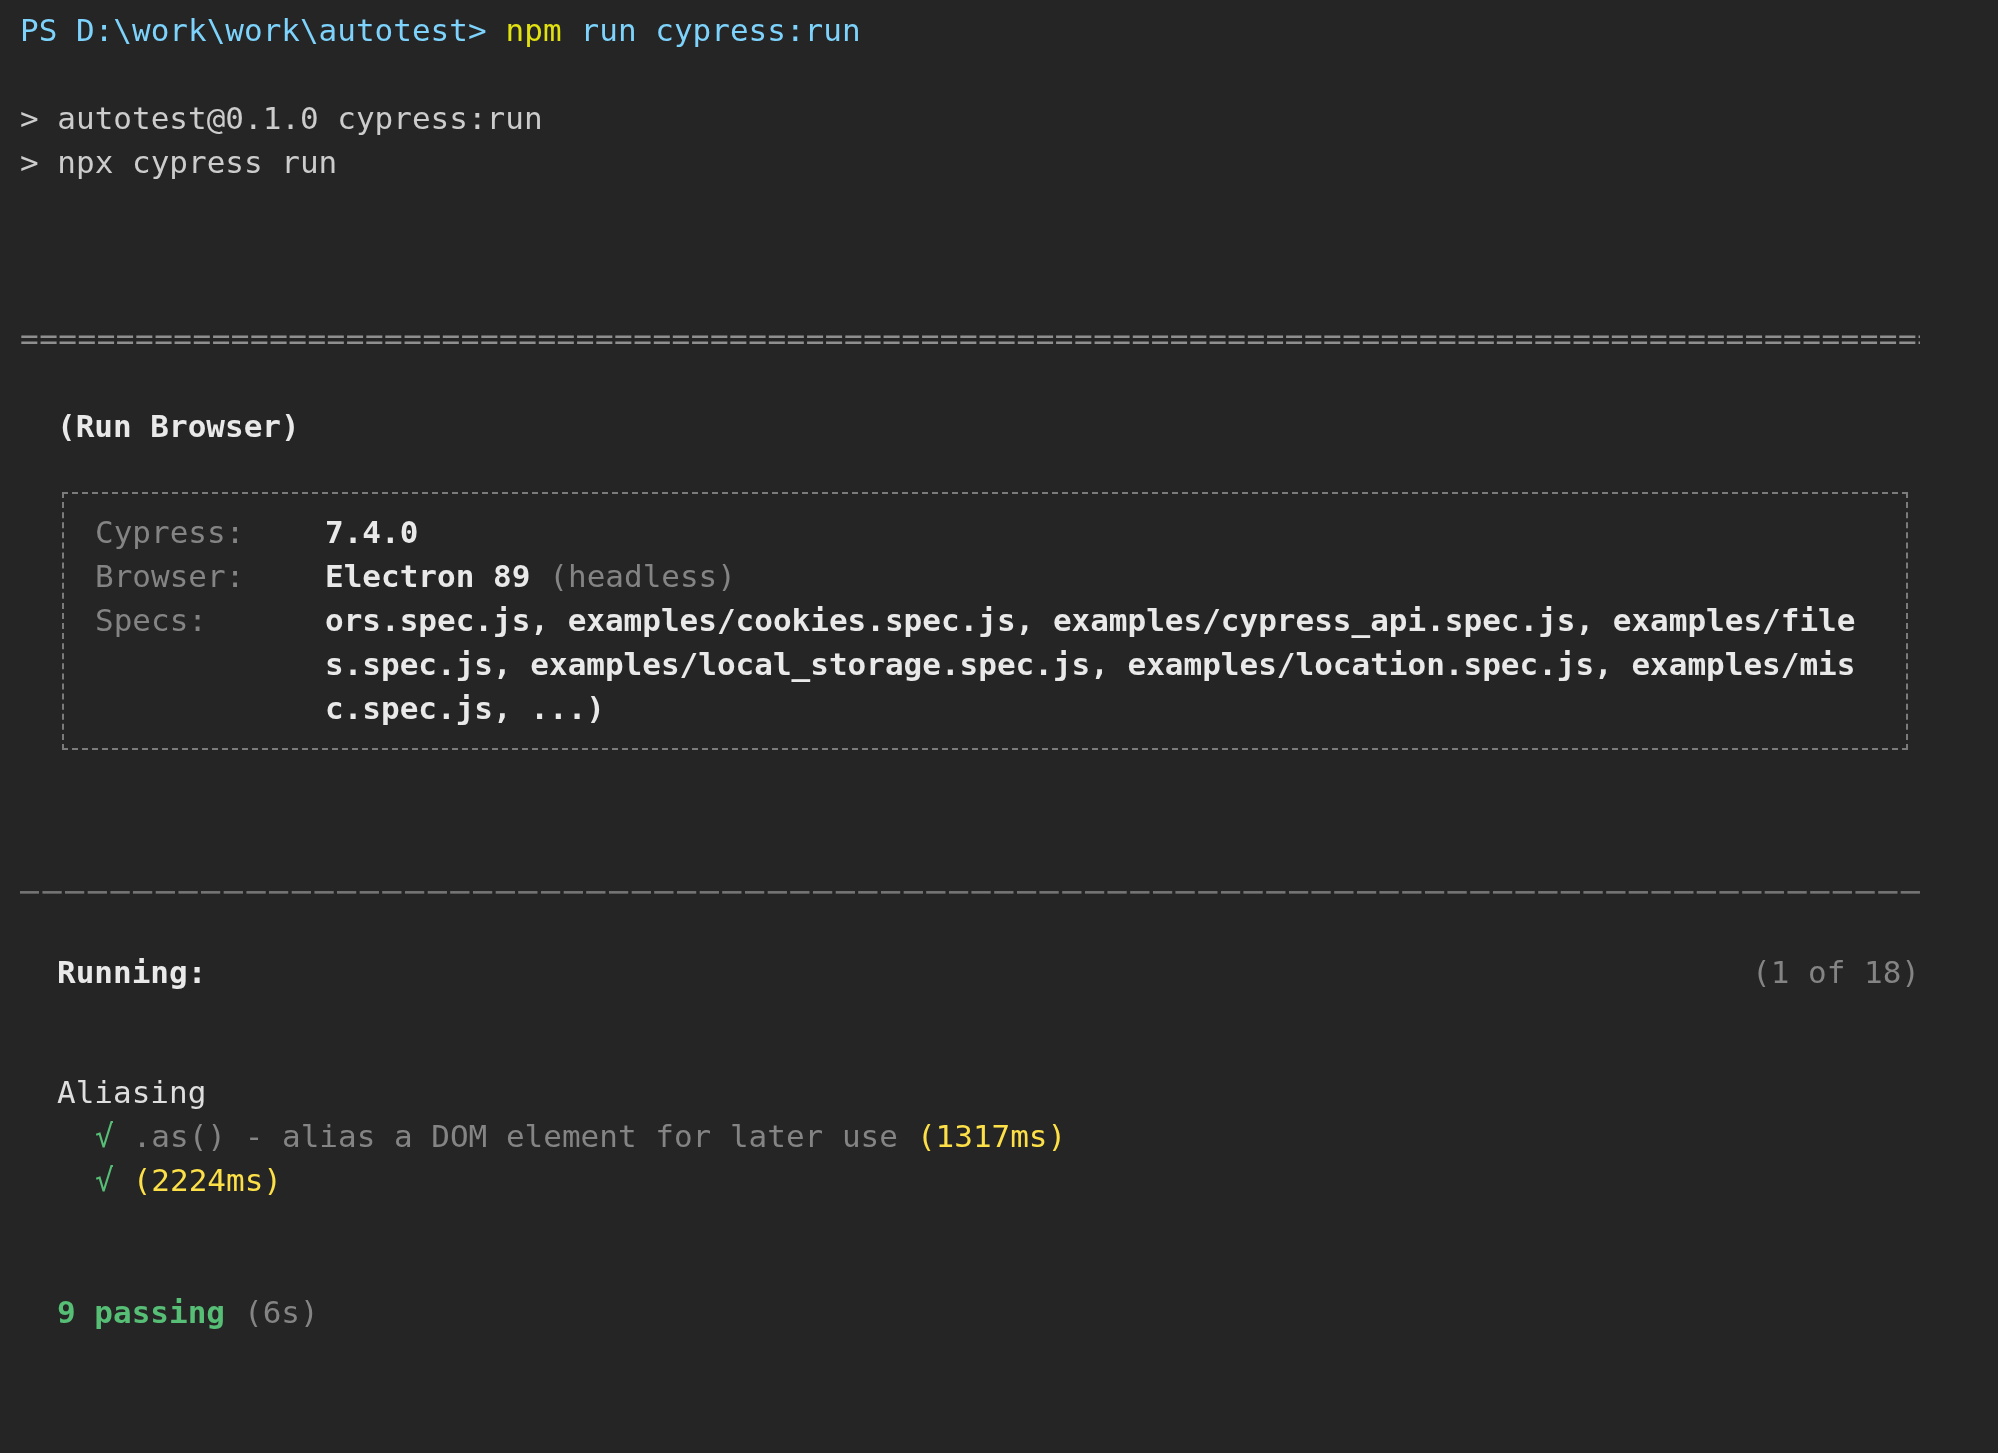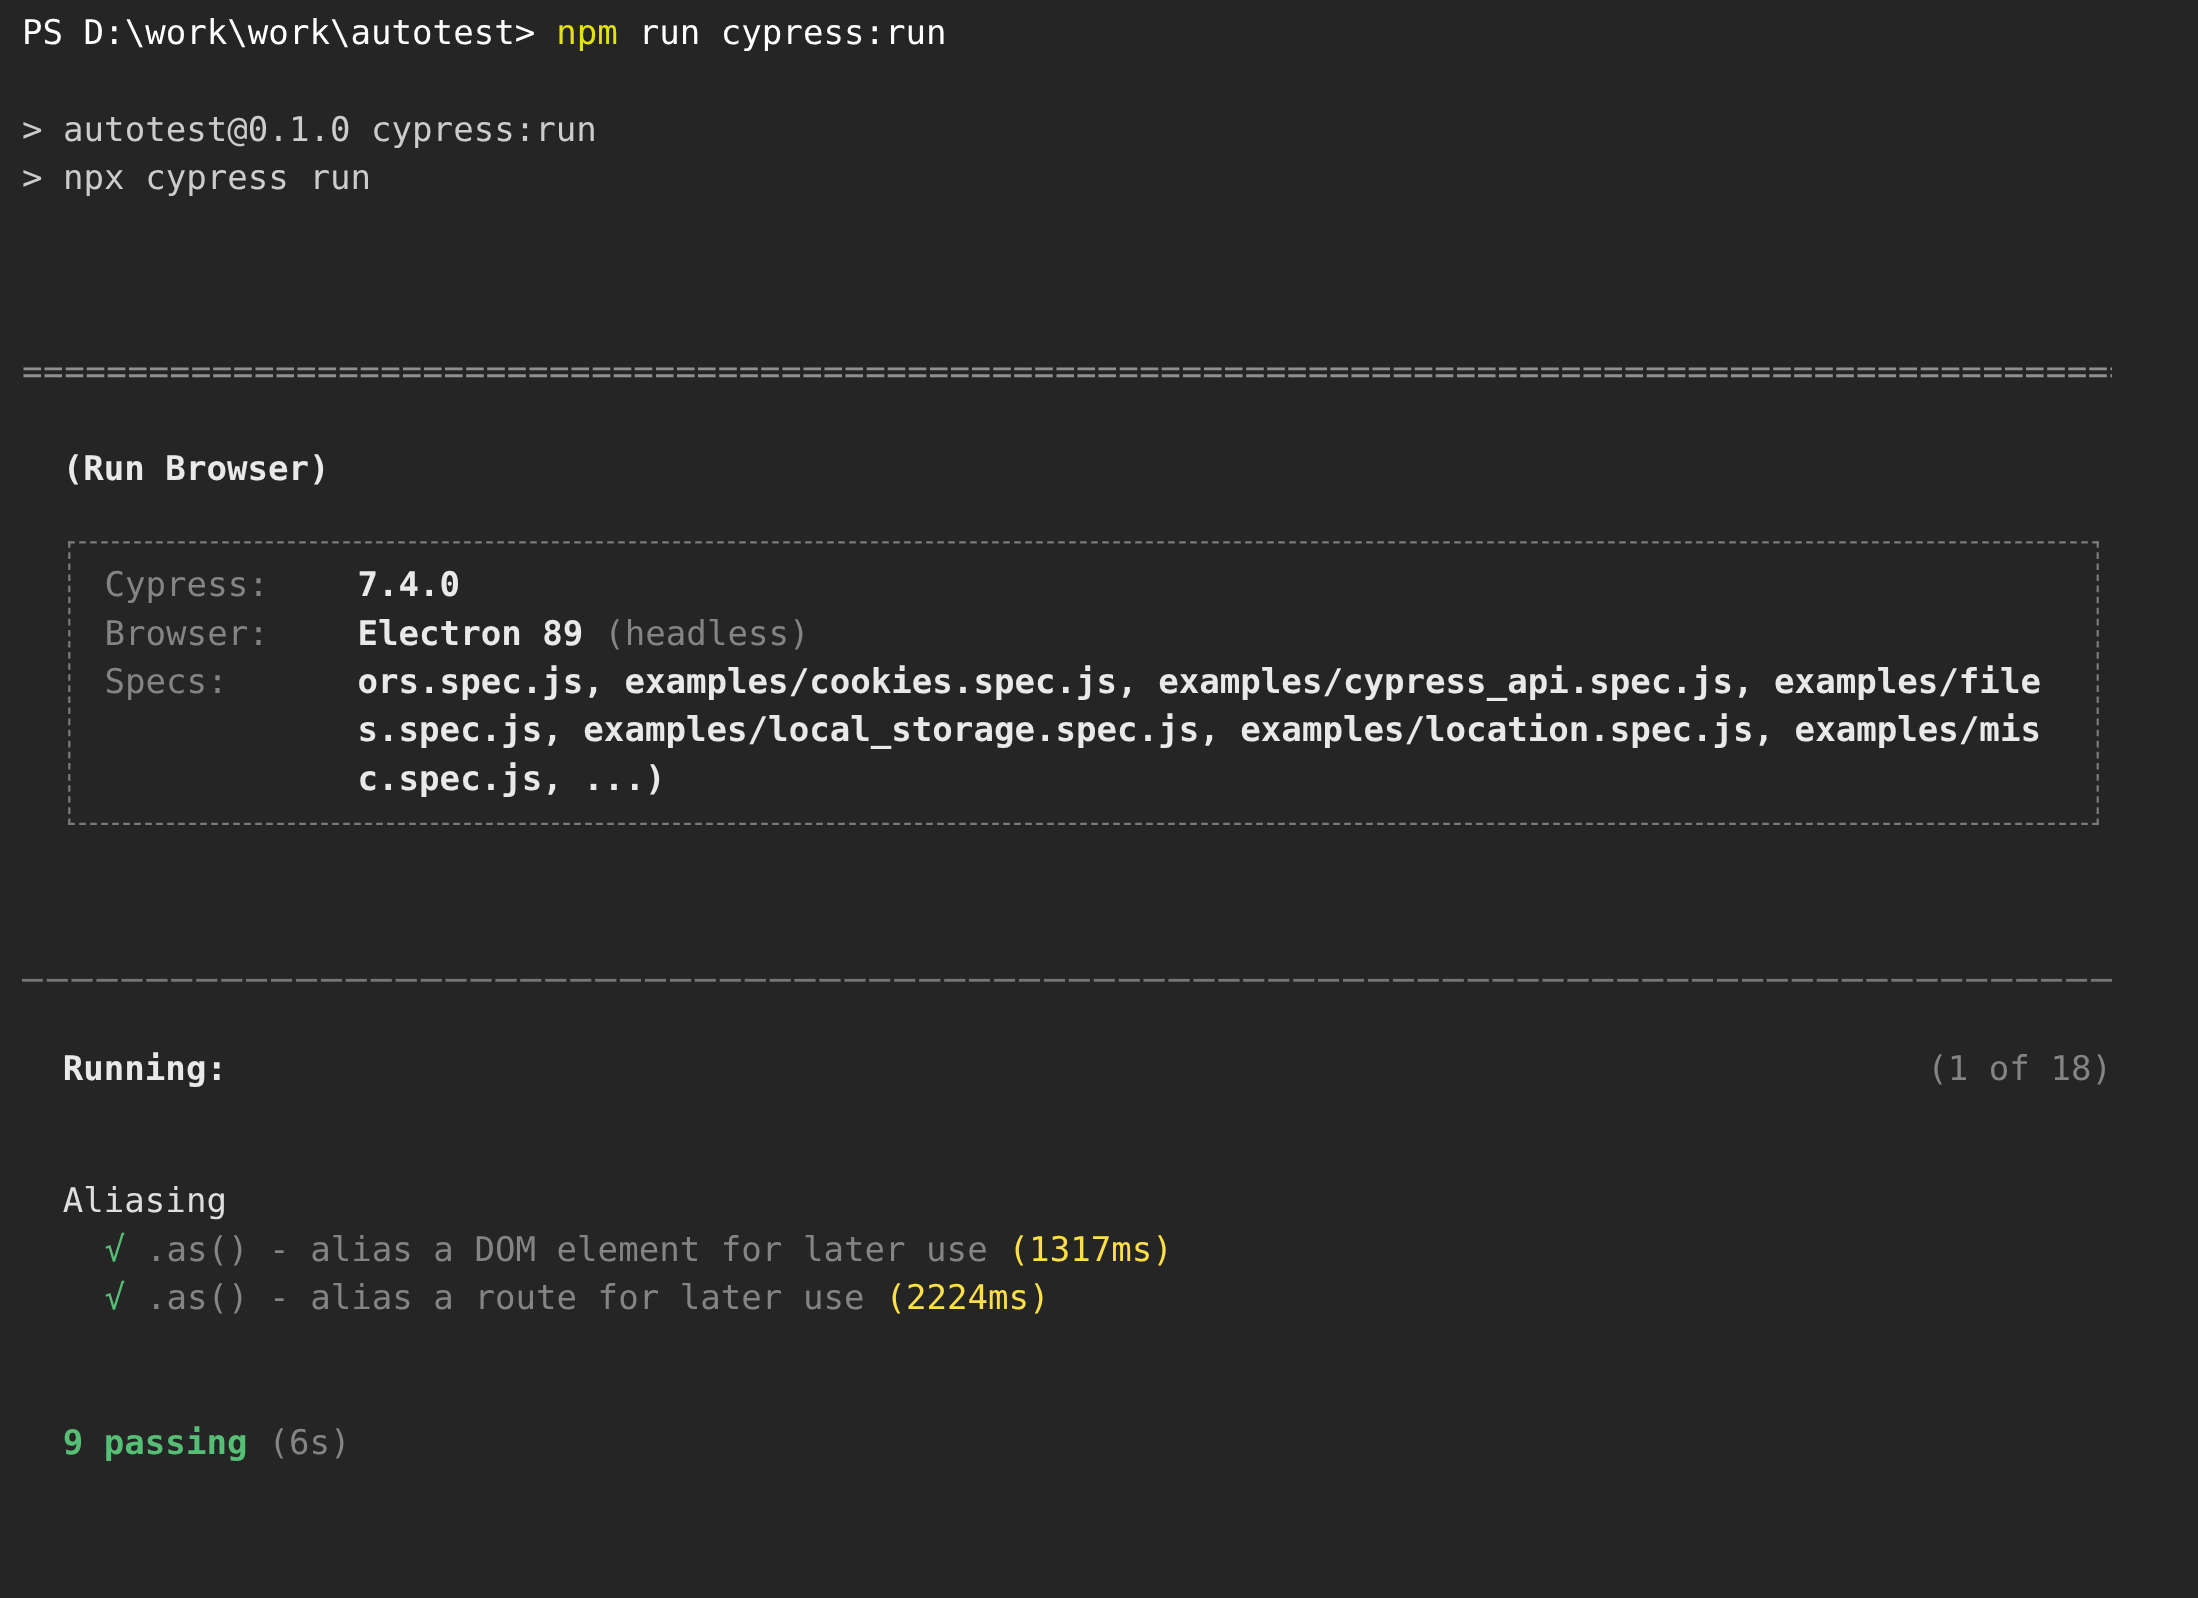--- a/index.html
+++ b/index.html
@@ -23,21 +23,21 @@
   }
   .line {
     line-height: 44px;
     height: 44px;
     white-space: pre;
     overflow: hidden;
   }
   .flexline { display: flex; align-items: baseline; }
   .gap1 { gap: 19px; }
 
-  .fg       { color: #ffffff; }
+  .fg       { color: #7dd3fc; }
   .yellow   { color: #e2e210; }
   .dim      { color: #848484; }
   .bright   { color: #e9e9e9; font-weight: bold; }
   .green    { color: #57be76; }
   .red      { color: #fde047; }
   .bold     { font-weight: bold; }
 
   .prompt-line { margin-top: 0; }
   .script-line-1 { margin-top: 44px; }
 
@@ -156,21 +156,20 @@
 
   <div class="line suite-title">Aliasing</div>
 
   <div class="line flexline gap1 test-row">
     <span class="green">√</span>
     <span class="dim">.as() - alias a DOM element for later use</span>
     <span class="red">(1317ms)</span>
   </div>
   <div class="line flexline gap1 test-row">
     <span class="green">√</span>
-    <span class="dim">.as() - alias a route for later use</span>
     <span class="red">(2224ms)</span>
   </div>
 
   <div class="line flexline gap1 summary-row">
     <span class="green bold">9 passing</span>
     <span class="dim">(6s)</span>
   </div>
 
 </div>
 

